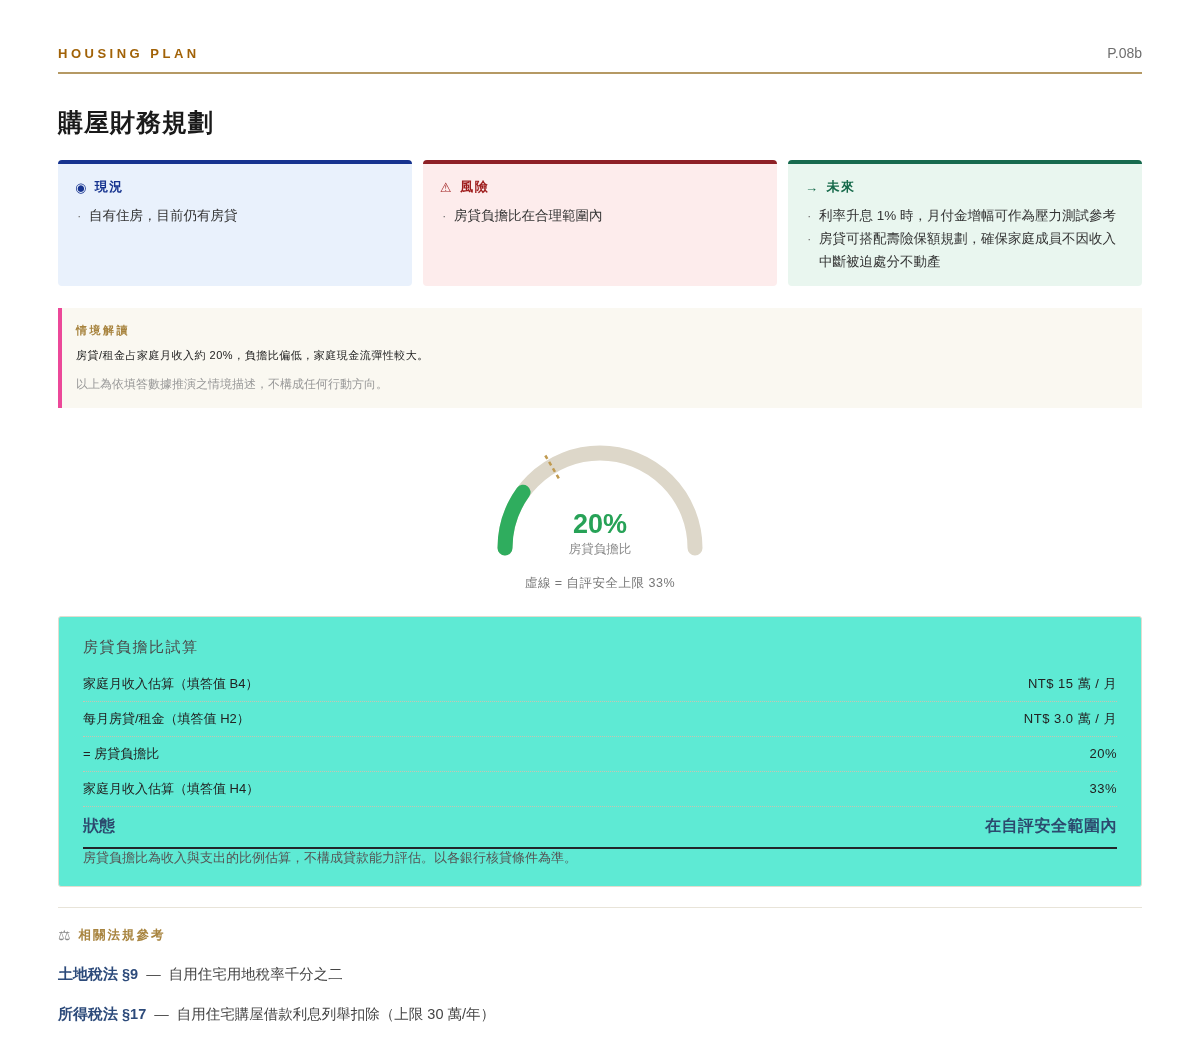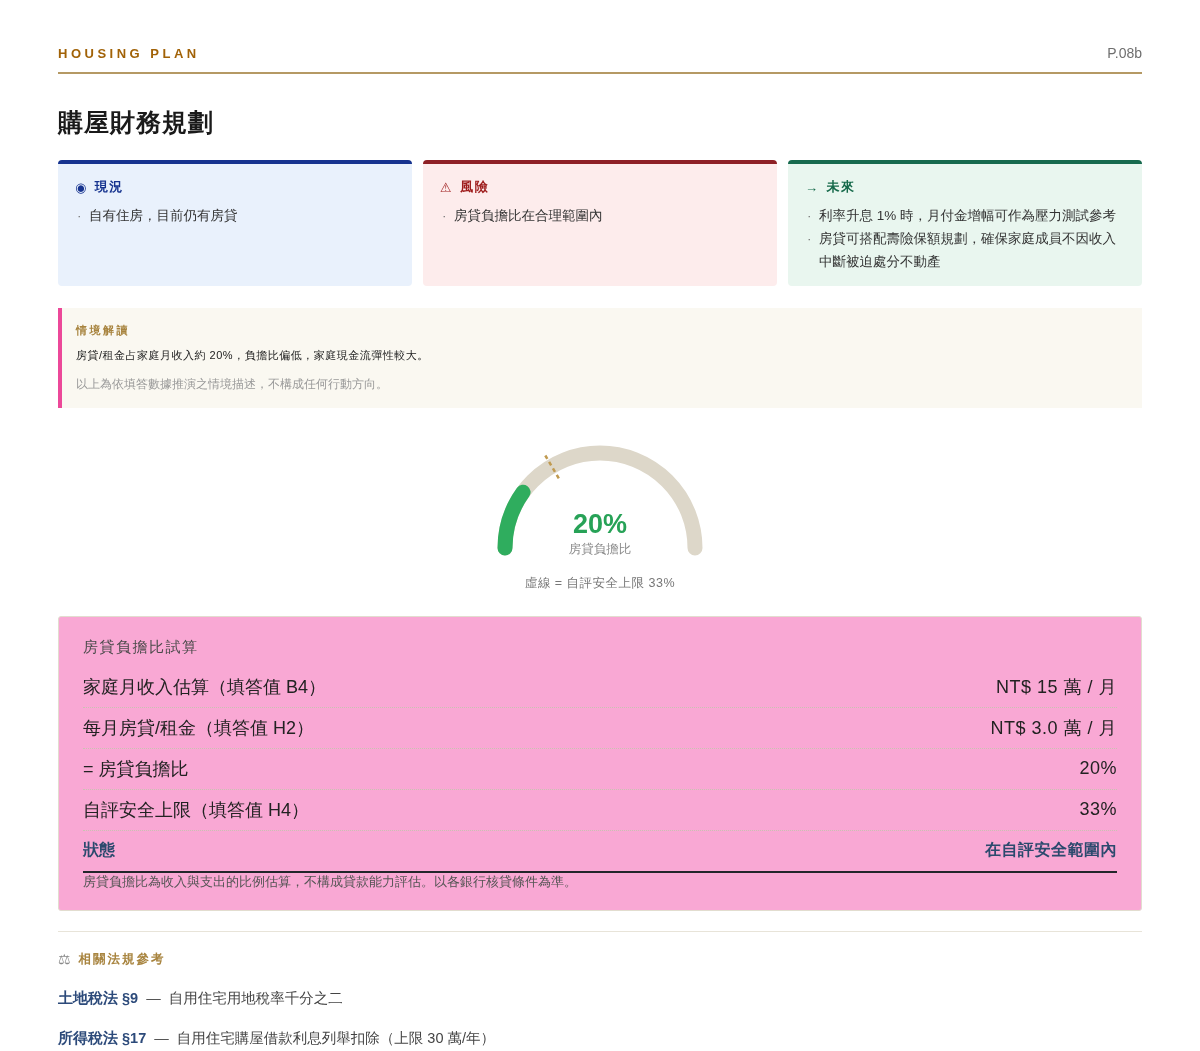--- a/index.html
+++ b/index.html
@@ -34,24 +34,24 @@
   .scenario-label { font-size:11px; font-weight:bold; letter-spacing:2.5px; color:#a8843f; }
   .scenario-text { margin-top:10px; font-size:11px; color:#222; letter-spacing:0.5px; }
   .scenario-note { margin-top:13px; font-size:12px; color:#999; }
 
   
   .gauge-wrap { margin-top:32px; text-align:center; }
   .gauge-svg { display:inline-block; }
   .gauge-caption { margin-top:13px; font-size:12.5px; color:#777; letter-spacing:0.5px; }
 
   
-  .calc-box { margin-top:24px; background:#f9a8d4; border:1px solid #e2ddcf; border-radius:3px; padding:21px 24px 19px; }
+  .calc-box { margin-top:24px; background:#5eead4; border:1px solid #e2ddcf; border-radius:3px; padding:21px 24px 19px; }
   .calc-title { font-size:15px; color:#4a4a4a; letter-spacing:1.5px; }
   .calc-rows { margin-top:10px; }
-  .calc-row { display:flex; justify-content:space-between; align-items:center; padding:8px 0; border-bottom:1px dotted #c9c3b1; font-size:18px; color:#222; }
+  .calc-row { display:flex; justify-content:space-between; align-items:center; padding:8px 0; border-bottom:1px dotted #c9c3b1; font-size:13px; color:#222; }
   .calc-row .val { letter-spacing:0.5px; }
   .calc-row.status { border-bottom:2.5px solid #23262b; font-size:16px; font-weight:bold; color:#2c4a6e; padding:9px 0 10px; }
   .calc-footnote { margin-top:0; font-size:13px; color:#555; }
 
   
   .section-divider { height:1px; background:#e8e4d9; margin-top:20px; }
   .legal { padding:19px 0 40px; }
   .legal-head { display:flex; align-items:center; gap:8px; }
   .scale-icon { font-size:14px; color:#8a8a8a; }
   .legal-label { font-size:12.5px; font-weight:bold; letter-spacing:2px; color:#a8843f; }
@@ -130,21 +130,21 @@
       </div>
       <div class="calc-row">
         <span class="lbl">每月房貸/租金（填答值 H2）</span>
         <span class="val">NT$ 3.0 萬 / 月</span>
       </div>
       <div class="calc-row">
         <span class="lbl">= 房貸負擔比</span>
         <span class="val">20%</span>
       </div>
       <div class="calc-row">
-        <span class="lbl">自評安全上限（填答值 H4）</span>
+        <span class="lbl">家庭月收入估算（填答值 H4）</span>
         <span class="val">33%</span>
       </div>
       <div class="calc-row status">
         <span class="lbl">狀態</span>
         <span class="val">在自評安全範圍內</span>
       </div>
     </div>
     <div class="calc-footnote">房貸負擔比為收入與支出的比例估算，不構成貸款能力評估。以各銀行核貸條件為準。</div>
   </section>
 

